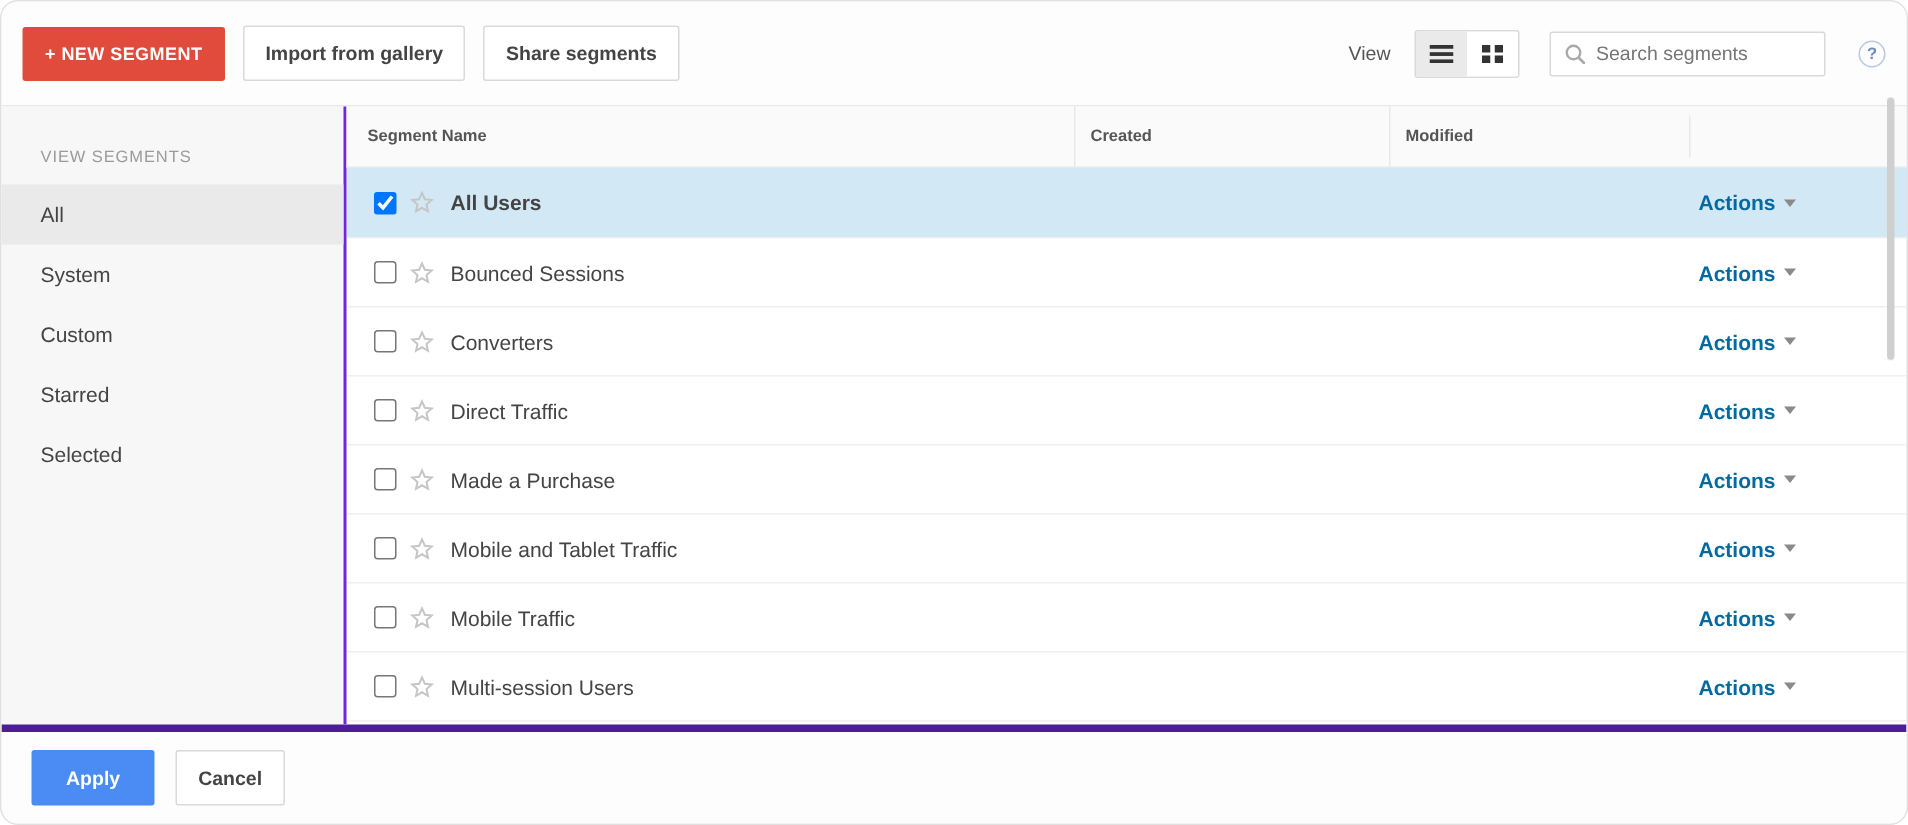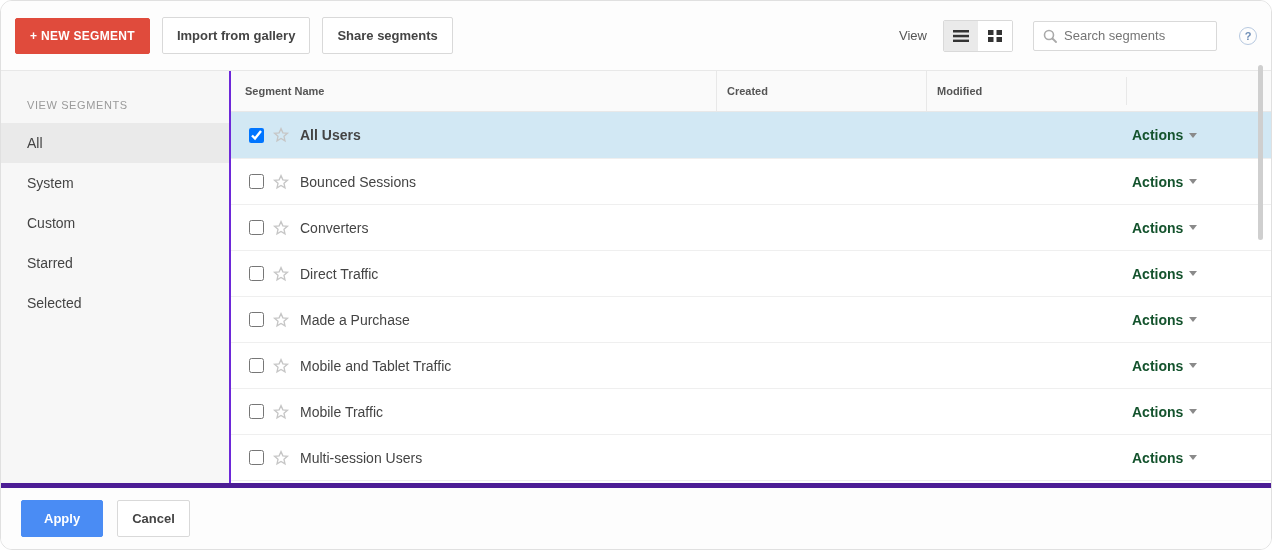--- a/index.html
+++ b/index.html
@@ -182,21 +182,21 @@
     margin-right: 10px;
     cursor: pointer;
     flex-shrink: 0;
   }
   .row-name { flex: 1; }
   .row-actions {
     width: 131px;
     display: flex;
     align-items: center;
     justify-content: flex-start;
-    color: #14532d;
+    color: #0369a1;
     font-weight: 700;
     cursor: pointer;
     gap: 6px;
   }
   .caret-down {
     width: 0; height: 0;
     border-left: 4px solid transparent;
     border-right: 4px solid transparent;
     border-top: 5px solid #8a8a8a;
   }

